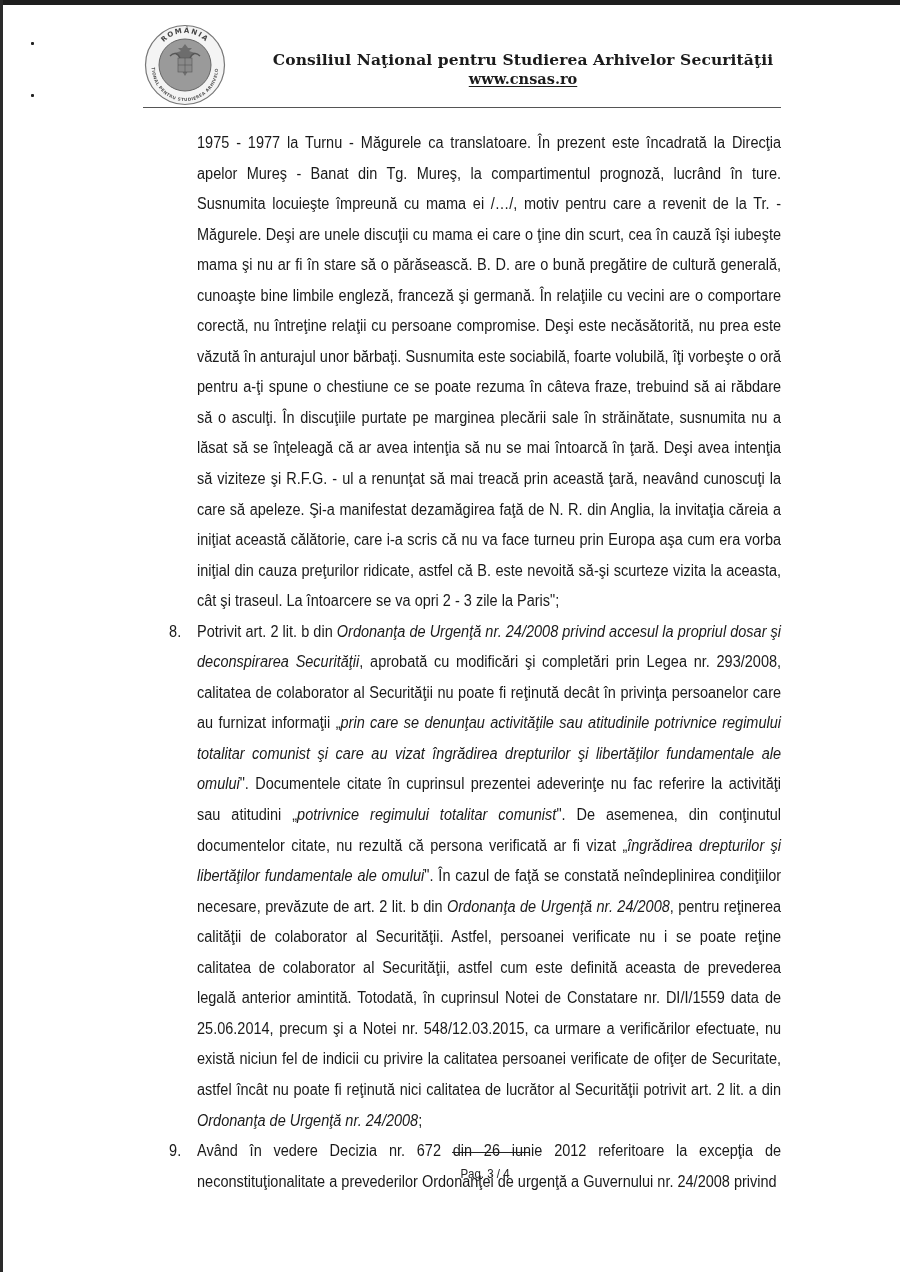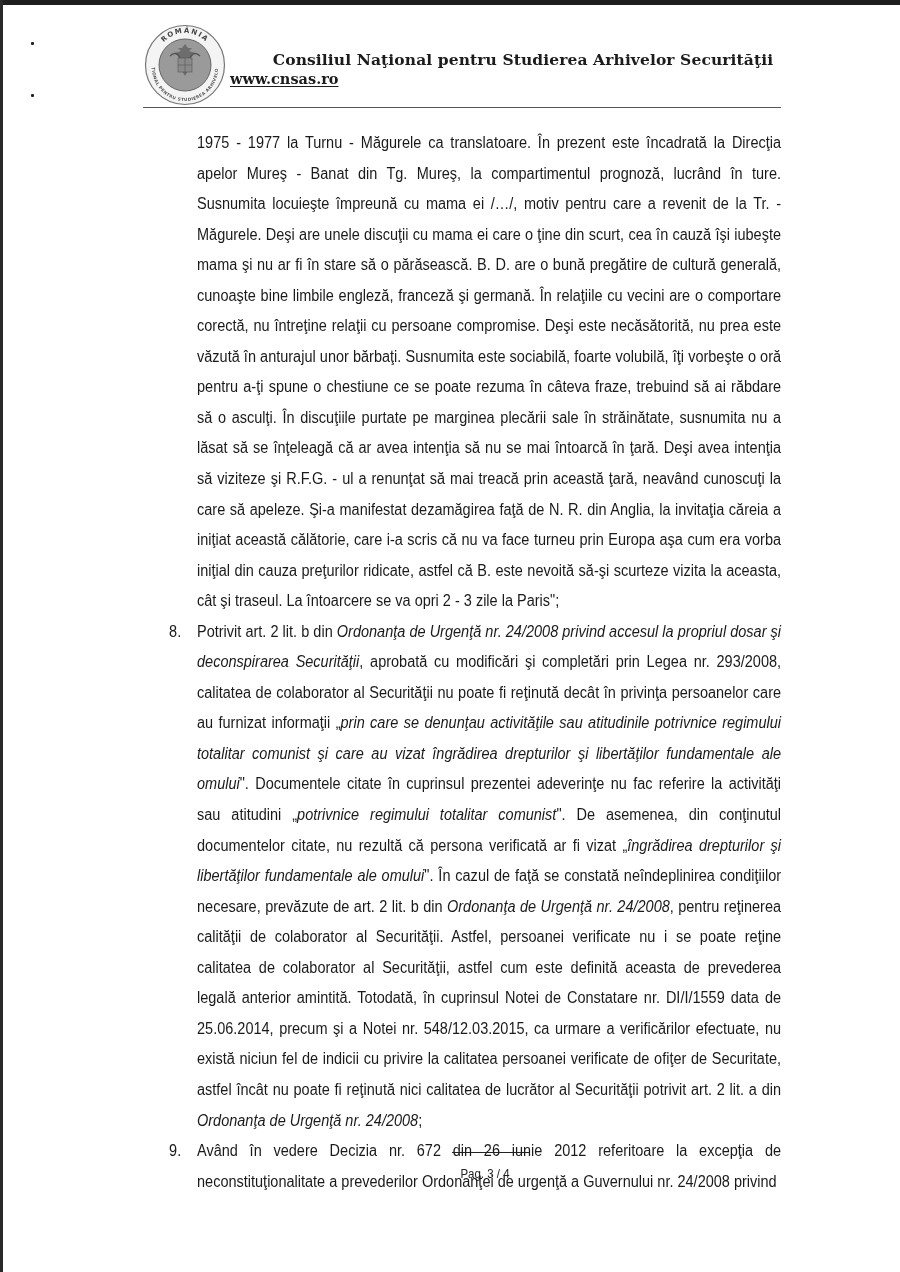--- a/index.html
+++ b/index.html
@@ -17,21 +17,21 @@
     position: absolute; left: 144px; top: 24px; width: 82px; height: 82px;
   }
   .header-title {
     position: absolute; left: 230px; width: 586px; top: 50px;
     text-align: center;
     font-family: "DejaVu Serif", "Liberation Serif", serif;
     font-weight: bold; font-size: 15.5px; letter-spacing: 0.1px; color: #1c1c1c;
   }
   .header-url {
     position: absolute; left: 230px; width: 586px; top: 70px;
-    text-align: left;
+    text-align: center;
     font-family: "DejaVu Serif", "Liberation Serif", serif;
     font-weight: bold; font-size: 14.5px; color: #1c1c1c;
   }
   .header-url span { text-decoration: underline; text-underline-offset: 2px; }
   .header-rule {
     position: absolute; left: 143px; width: 638px; top: 107px; height: 0;
     border-top: 1.5px solid #555;
   }
 
   .body-text {

